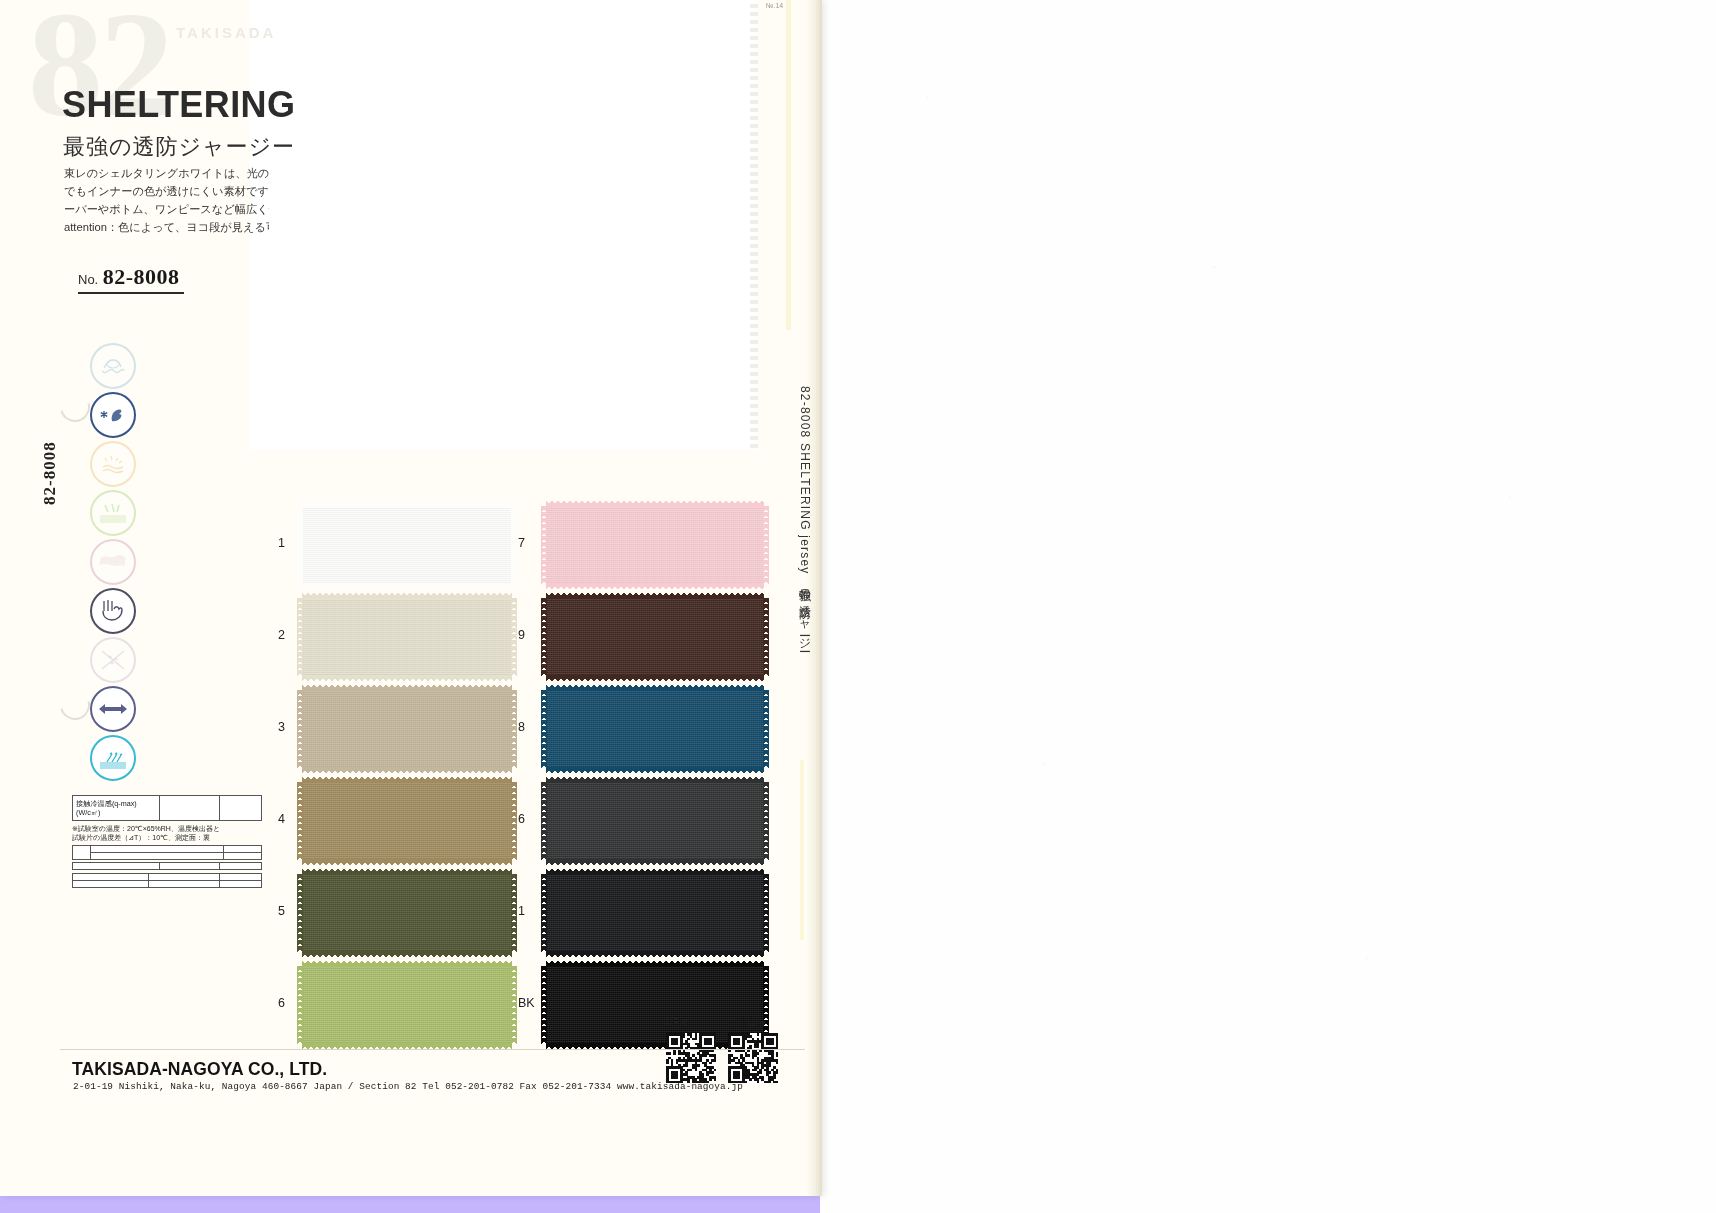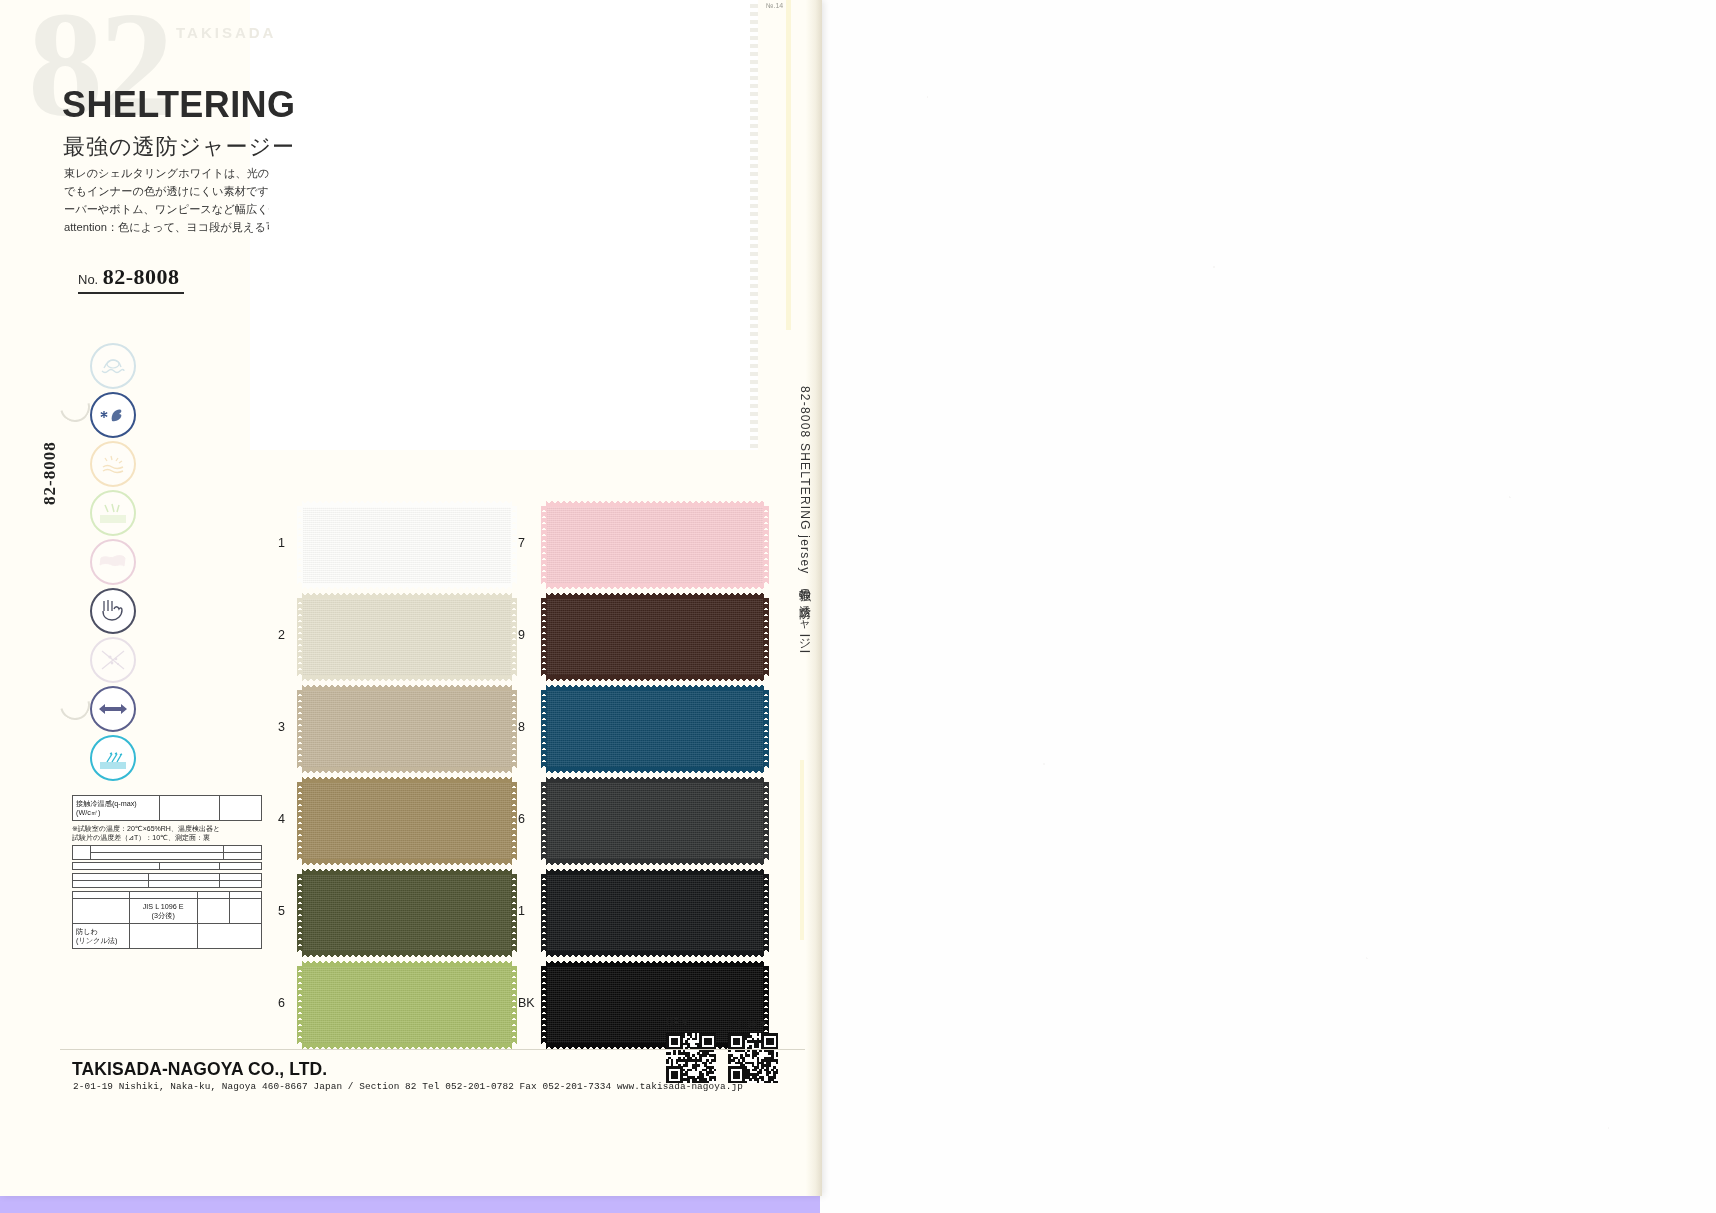--- a/index.html
+++ b/index.html
@@ -405,41 +405,20 @@
   <tr>
     <td></td>
     <td class="c"></td>
     <td class="c"></td>
   </tr>
 </tbody>
         </table>
 
 <div class="note"></div>
 
-<table class="spec">
-          <tbody>
-  <tr>
-    <td style="width:30%"></td>
-    <td class="c" style="width:36%"></td>
-    <td class="c"></td>
-    <td class="c"></td>
-  </tr>
-  <tr>
-    <td></td>
-    <td class="c">JIS L 1096 E<br>(3分後)</td>
-    <td class="c"></td>
-    <td class="c"></td>
-  </tr>
-  <tr>
-    <td>防しわ<br>(リンクル法)</td>
-    <td class="c"></td>
-    <td class="c" colspan="2"></td>
-  </tr>
-</tbody>
-        </table>
       </div>
 
     <div class="sw-col" id="sw-left" style="left:278px;top:506px;">
         <div style="position: absolute; left: 0px; top: 0px; width: 270px; height: 78px;">
           <div class="sw-num" style="left: 0px; top: 30px;">1</div>
           <div class="swatch" style="left: 24px; top: 0px; width: 210px; height: 78px; background: rgb(253, 253, 251);">
             <div class="tex"></div>
       <div class="pink-top" style="background:
       linear-gradient(-45deg, transparent 50%, #fdfdfb 50%) 0 0/6px 6px repeat-x,
       linear-gradient(45deg,  transparent 50%, #fdfdfb 50%) 0 0/6px 6px repeat-x;;transform:scaleY(-1);"></div>

